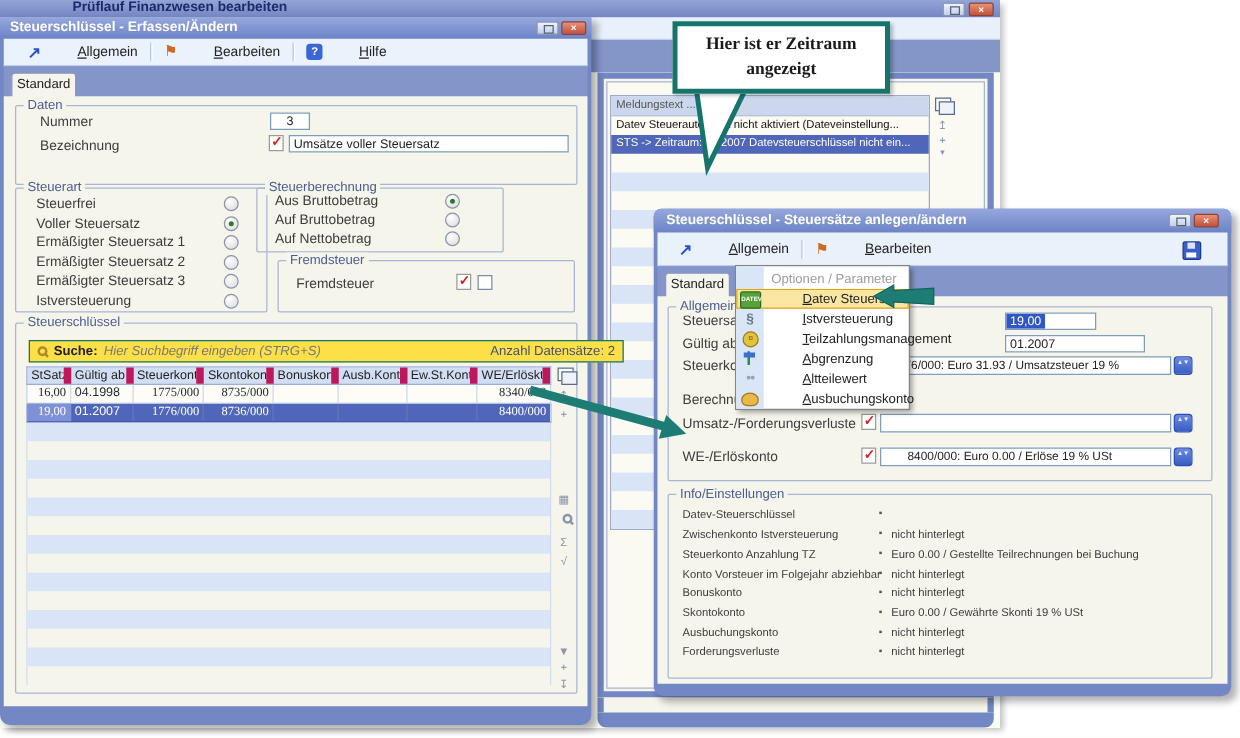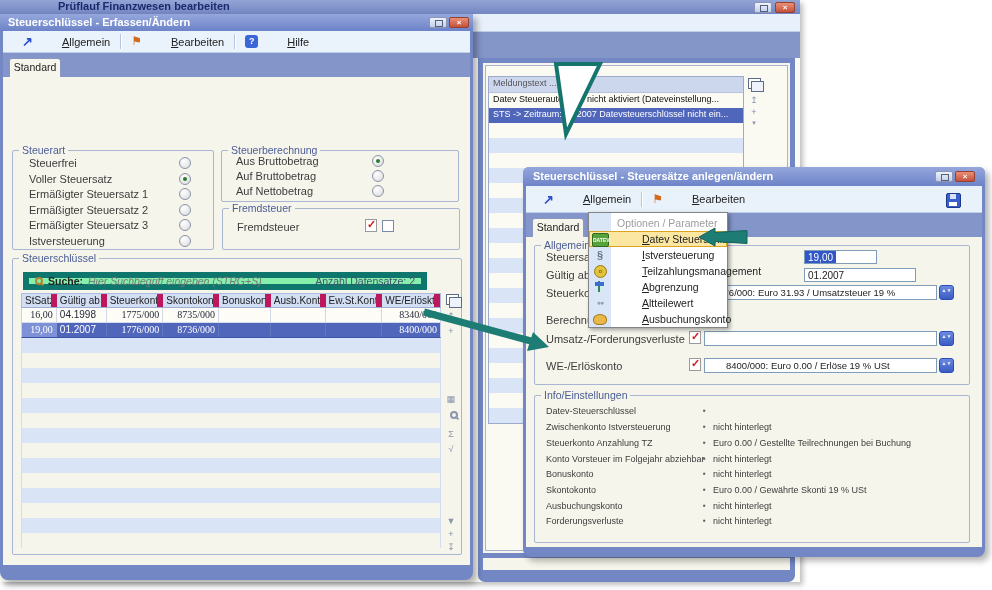--- a/index.html
+++ b/index.html
@@ -170,57 +170,65 @@
       <span class="toolbtn">
         <span class="i-help">?</span>
         <span class="uf">Hilfe</span>
       </span>
     </div>
     <div class="abs" style="left:3px;top:39px;width:467px;height:24px;background:#8495c9;">
       <span class="tab" style="left:6px;top:5px;width:50px;height:19px;">Standard</span>
     </div>
     <div class="abs" style="left:3px;top:63px;width:467px;height:488px;background:#f6f5ec;">
 
+      <div class="grp" style="left:9px;top:7px;width:450px;height:64px;">
+        <span class="lg">Daten</span>
+        <span class="lbl" style="left:19px;top:7px;">Nummer</span>
+        <span class="inp" style="left:203px;top:5px;width:32px;height:14px;text-align:center;">3</span>
+        <span class="lbl" style="left:19px;top:26px;">Bezeichnung</span>
+        <span class="rchk" style="left:202px;top:23px;"></span>
+        <span class="inp" style="left:218px;top:23px;width:224px;height:14px;">Umsätze voller Steuersatz</span>
+      </div>
 
       <div class="grp" style="left:9px;top:73px;width:202px;height:100px;">
         <span class="lg">Steuerart</span>
         <span class="lbl" style="left:16px;top:6px;">Steuerfrei</span>
         <span class="rad" style="left:166px;top:6px;"></span>
         <span class="lbl" style="left:16px;top:22px;text-align:right;">Voller Steuersatz</span>
         <span class="rad on" style="left:166px;top:22px;"></span>
         <span class="lbl" style="left:16px;top:37px;">Ermäßigter Steuersatz 1</span>
         <span class="rad" style="left:166px;top:37px;"></span>
         <span class="lbl" style="left:16px;top:53px;">Ermäßigter Steuersatz 2</span>
         <span class="rad" style="left:166px;top:53px;"></span>
         <span class="lbl" style="left:16px;top:68px;">Ermäßigter Steuersatz 3</span>
         <span class="rad" style="left:166px;top:68px;"></span>
         <span class="lbl" style="left:16px;top:84px;">Istversteuerung</span>
         <span class="rad" style="left:166px;top:84px;"></span>
       </div>
 
-      <div class="grp" style="left:218px;top:73px;width:238px;height:52px;">
+      <div class="grp" style="left:202px;top:73px;width:198px;height:52px;">
         <span class="lg">Steuerberechnung</span>
         <span class="lbl" style="left:14px;top:4px;">Aus Bruttobetrag</span>
         <span class="rad on" style="left:150px;top:4px;"></span>
         <span class="lbl" style="left:14px;top:19px;">Auf Bruttobetrag</span>
         <span class="rad" style="left:150px;top:19px;"></span>
         <span class="lbl" style="left:14px;top:34px;">Auf Nettobetrag</span>
         <span class="rad" style="left:150px;top:34px;"></span>
       </div>
 
       <div class="grp" style="left:219px;top:131px;width:238px;height:42px;">
         <span class="lg">Fremdsteuer</span>
         <span class="lbl" style="left:14px;top:12px;">Fremdsteuer</span>
         <span class="rchk" style="left:142px;top:10px;"></span>
         <span class="cbx" style="left:159px;top:11px;"></span>
       </div>
 
       <div class="grp" style="left:9px;top:181px;width:450px;height:297px;">
         <span class="lg">Steuerschlüssel</span>
-        <div class="abs" style="left:10px;top:13px;width:404px;height:18px;background:#86efac;border:6px solid #0f766e;box-sizing:border-box;display:flex;align-items:center;gap:5px;padding:0 6px;font-size:10.5px;">
+        <div class="abs" style="left:10px;top:13px;width:476px;height:18px;background:#fde047;border:1px solid #0f766e;box-sizing:border-box;display:flex;align-items:center;gap:5px;padding:0 6px;font-size:10.5px;">
           <span class="mag"></span>
           <span style="font-weight:bold;">Suche:</span>
           <span style="font-style:italic;color:#787878;">Hier Suchbegriff eingeben (STRG+S)</span>
           <span style="margin-left:auto;color:#44506e;">Anzahl Datensätze: 2</span>
         </div>
         <div class="tbl" style="left:8px;top:34px;width:420px;">
           <div class="trh">
             <span class="c c0">StSatz</span>
             <span class="c c1">Gültig ab</span>
             <span class="c c2">Steuerkonto</span>
@@ -383,20 +391,24 @@
     </div>
     <div class="mi">
       <span class="ic-hand"></span>
       <span class="uf">Ausbuchungskonto</span>
     </div>
   </div>
 
   <svg class="ovl" width="992" height="590" style="z-index:54;">
     <polygon points="556,64 600,64 566,134" fill="#ffffff" stroke="#15756d" stroke-width="4"></polygon>
   </svg>
+  <div id="callout">
+    <span>Hier ist er Zeitraum</span>
+    <span>angezeigt</span>
+  </div>
 
   <svg class="ovl" width="992" height="590" style="z-index:90;">
     <g>
       <path d="M424 312 L531 341" stroke="#1d7c73" stroke-width="7" fill="none"></path>
       <polygon points="549,347 527,351 533,332" fill="#1d7c73"></polygon>
     </g>
     <g>
       <polygon points="699,237 715,228 715,232.5 747,230.5 747,243.5 715,241.5 715,246" fill="#1d7c73" stroke="#11645c" stroke-width="1"></polygon>
     </g>
   </svg>

